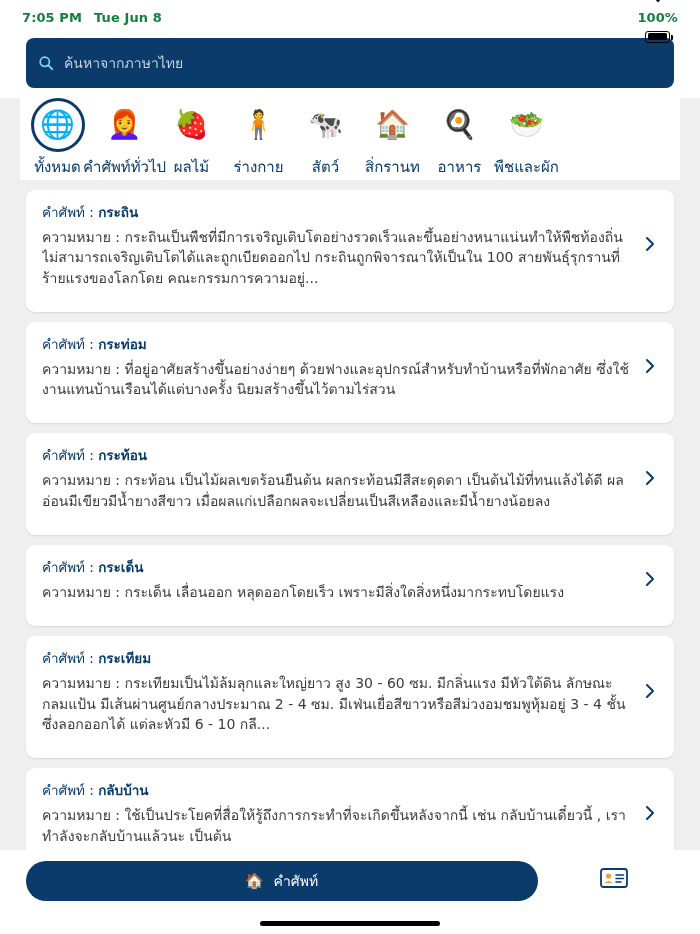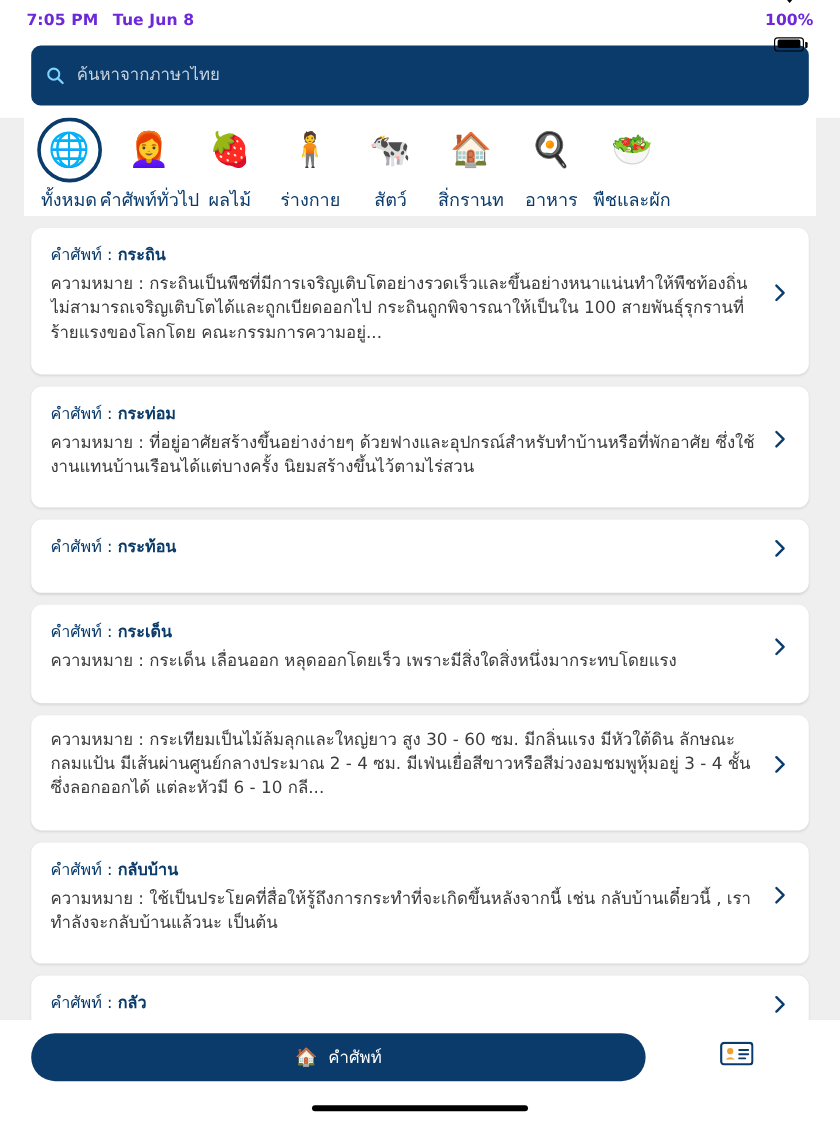--- a/index.html
+++ b/index.html
@@ -17,21 +17,21 @@
     flex-direction: column;
   }
 
   
   .statusbar {
     height: 30px;
     display: flex;
     align-items: center;
     padding: 17px 22px;
     font-size: 13px;
-    color: #6d28d9;
+    color: #15803d;
     font-weight: 600;
     letter-spacing: 0.1px;
     flex: none;
   }
   .statusbar .time { margin-right: 12px; }
   .statusbar .date { font-weight: 600; }
   .statusbar .right {
     margin-left: auto;
     display: flex;
     align-items: center;
@@ -363,20 +363,24 @@
           </svg>
       </span>
     </div>
 
     <div class="card">
       <div class="card-main">
         <div class="word-line">
           <span class="lbl">คำศัพท์ :</span>
           <span class="word">กระท้อน</span>
         </div>
+        <div class="def-line">
+          <span class="dlbl">ความหมาย :</span>
+          <span>กระท้อน เป็นไม้ผลเขตร้อนยืนต้น ผลกระท้อนมีสีสะดุดตา เป็นต้นไม้ที่ทนแล้งได้ดี ผลอ่อนมีเขียวมีน้ำยางสีขาว เมื่อผลแก่เปลือกผลจะเปลี่ยนเป็นสีเหลืองและมีน้ำยางน้อยลง</span>
+        </div>
       </div>
       <span class="chev">
         <svg width="10" height="16" viewBox="0 0 10 16">
             <polyline points="2,2 8,8 2,14" fill="none" stroke="#0a3b6b" stroke-width="2" stroke-linecap="round" stroke-linejoin="round"></polyline>
           </svg>
       </span>
     </div>
 
     <div class="card">
       <div class="card-main">
@@ -391,20 +395,24 @@
       </div>
       <span class="chev">
         <svg width="10" height="16" viewBox="0 0 10 16">
             <polyline points="2,2 8,8 2,14" fill="none" stroke="#0a3b6b" stroke-width="2" stroke-linecap="round" stroke-linejoin="round"></polyline>
           </svg>
       </span>
     </div>
 
     <div class="card">
       <div class="card-main">
+        <div class="word-line">
+          <span class="lbl">คำศัพท์ :</span>
+          <span class="word">กระเทียม</span>
+        </div>
         <div class="def-line">
           <span class="dlbl">ความหมาย :</span>
           <span>กระเทียมเป็นไม้ล้มลุกและใหญ่ยาว สูง 30 - 60 ซม. มีกลิ่นแรง มีหัวใต้ดิน ลักษณะกลมแป้น มีเส้นผ่านศูนย์กลางประมาณ 2 - 4 ซม. มีเฟ่นเยื่อสีขาวหรือสีม่วงอมชมพูหุ้มอยู่ 3 - 4 ชั้น ซึ่งลอกออกได้ แต่ละหัวมี 6 - 10 กลี...</span>
         </div>
       </div>
       <span class="chev">
         <svg width="10" height="16" viewBox="0 0 10 16">
             <polyline points="2,2 8,8 2,14" fill="none" stroke="#0a3b6b" stroke-width="2" stroke-linecap="round" stroke-linejoin="round"></polyline>
           </svg>
       </span>

